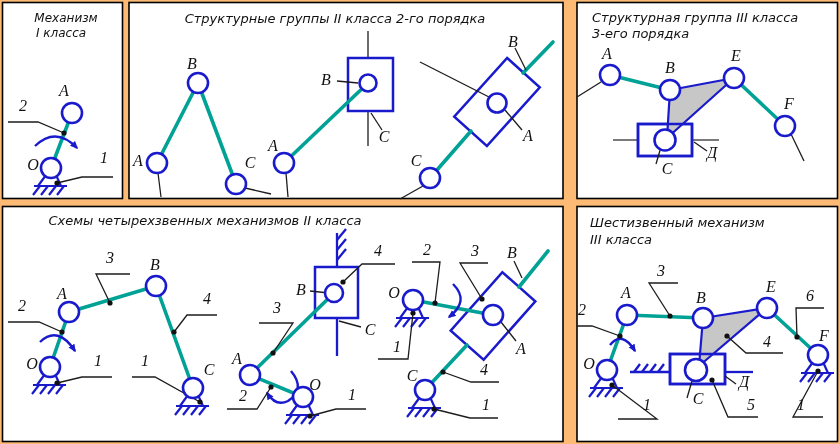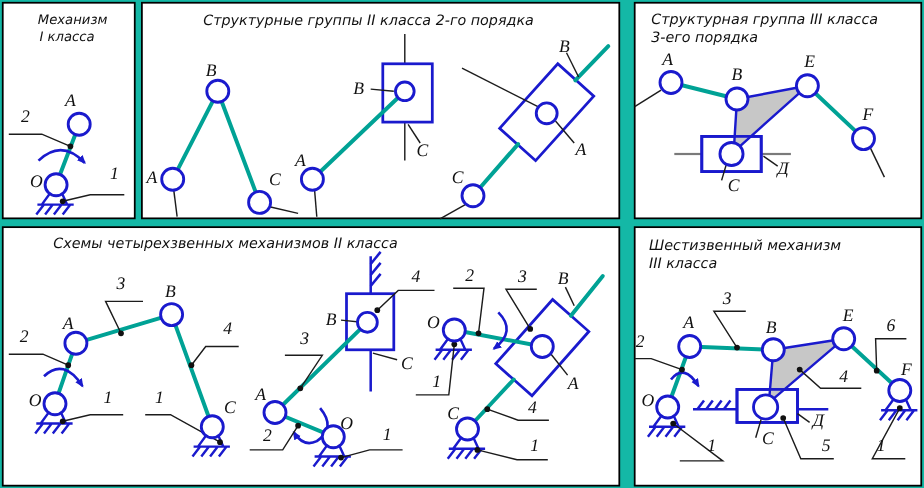--- a/index.html
+++ b/index.html
@@ -1,16 +1,16 @@
 <!DOCTYPE html>
 <html><head>
 <meta charset="utf-8">
 <style>
   html,body{margin:0;padding:0;background:#fff}
-  #stage{position:relative;width:840px;height:444px;background:#14b8a6;overflow:hidden}
+  #stage{position:relative;width:840px;height:444px;background:#fdba74;overflow:hidden}
   svg{display:block}
   .box{fill:#fff;stroke:#000;stroke-width:1.6}
   .lnk{stroke:#00a295;stroke-width:3.6;stroke-linecap:round;fill:none}
   .jnt{fill:#fff;stroke:#1a1acd;stroke-width:2.6}
   .sld{fill:#fff;stroke:#1a1acd;stroke-width:2.5}
   .sldo{fill:none;stroke:#1a1acd;stroke-width:2.5}
   .ldr{stroke:#1c1c1c;stroke-width:1.3;fill:none}
   .dot{fill:#111;stroke:none}
   .tri{fill:#c7c7c7;stroke:#1a1acd;stroke-width:2.2;stroke-linejoin:round}
   .gde{stroke:#7a7a7a;stroke-width:2;fill:none}

